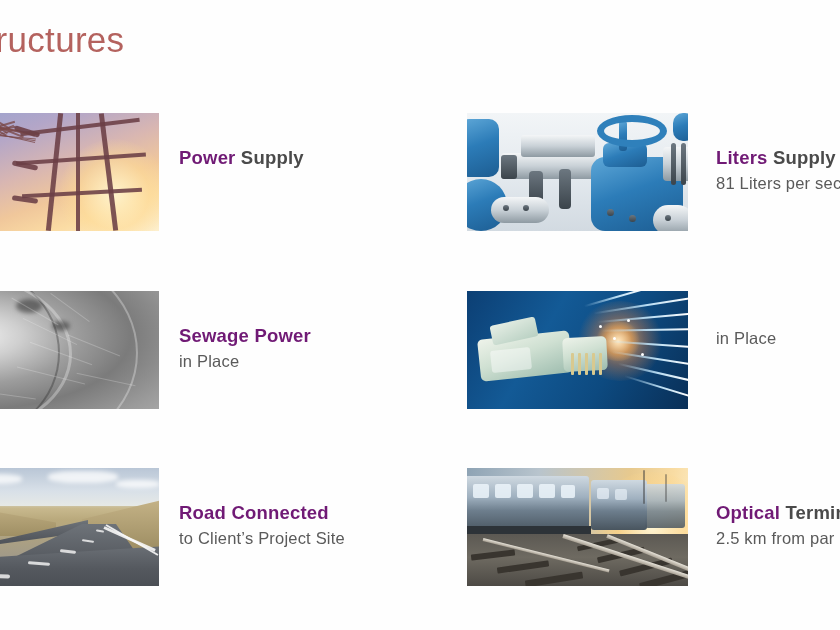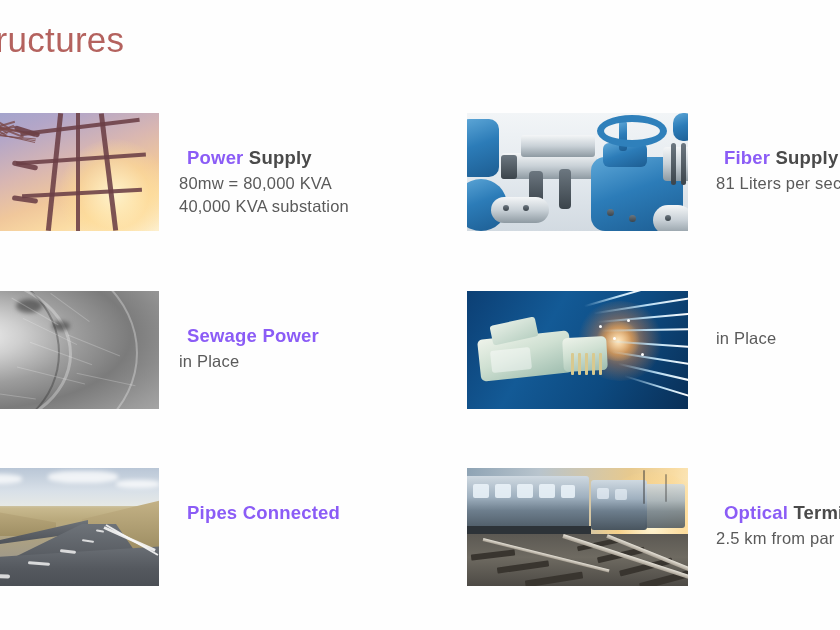--- a/index.html
+++ b/index.html
@@ -73,21 +73,21 @@
   }
   .col-right .caption { margin-left: 28px; }
 
   .cap-title {
     font-size: 18.5px;
     font-weight: 700;
     color: #4a4a4a;
     letter-spacing: 0.2px;
     line-height: 1.25;
   }
-  .cap-title .accent { color: #8b5cf6; margin-left: 8px; }
+  .cap-title .accent { color: #701a75; }
 
   .cap-sub {
     font-size: 16.5px;
     font-weight: 400;
     color: #5a5a5a;
     letter-spacing: 0.2px;
     line-height: 1.4;
     margin-top: 3px;
   }
   .cap-sub .line { display: block; }
@@ -308,24 +308,20 @@
         <div class="thin" style="left:-6px; top:34px; width:80px; height:1px; transform:rotate(9deg);"></div>
         <div class="thin" style="left:-6px; top:66px; width:80px; height:1px; transform:rotate(5deg);"></div>
         <div class="thin" style="left:152px; top:96px; width:60px; height:1px; transform:rotate(-22deg);"></div>
         <div class="thin" style="left:146px; top:104px; width:66px; height:1px; transform:rotate(-16deg);"></div>
       </div>
     </div>
     <div class="caption">
       <div class="cap-title">
         <span class="accent">Power</span><span> Supply</span>
       </div>
-      <div class="cap-sub">
-        <span class="line">80mw = 80,000 KVA</span>
-        <span class="line">40,000 KVA substation</span>
-      </div>
     </div>
   </div>
 
   <div class="feature col-right row-1">
     <div class="thumb">
       <div class="scene sc-water">
 
         <div class="blue-body" style="left:-8px; top:6px; width:40px; height:58px;"></div>
         <div class="blue-body" style="left:-12px; top:66px; width:52px; height:52px; border-radius:26px;"></div>
 
@@ -350,21 +346,21 @@
         <div class="dark" style="left:204px; top:30px; width:5px; height:42px;"></div>
         <div class="dark" style="left:214px; top:30px; width:5px; height:42px;"></div>
         <div class="blue-body" style="left:206px; top:0px; width:22px; height:28px;"></div>
 
         <div class="steel" style="left:186px; top:92px; width:40px; height:30px; border-radius:15px;"></div>
         <div class="dark" style="left:198px; top:102px; width:6px; height:6px; border-radius:50%;"></div>
       </div>
     </div>
     <div class="caption">
       <div class="cap-title">
-        <span class="accent">Fiber</span><span> Supply</span>
+        <span class="accent">Liters</span><span> Supply</span>
       </div>
       <div class="cap-sub">
         <span class="line">81 Liters per sec</span>
       </div>
     </div>
   </div>
 
   <div class="feature col-left row-2">
     <div class="thumb">
       <div class="scene sc-sewage">
@@ -455,21 +451,24 @@
         <div class="dash" style="left:126px; top:72px; width:12px; height:2px; transform:rotate(8deg);"></div>
         <div class="dash" style="left:104px; top:82px; width:16px; height:3px; transform:rotate(6deg);"></div>
         <div class="dash" style="left:72px; top:94px; width:22px; height:3px; transform:rotate(4deg);"></div>
         <div class="dash" style="left:26px; top:106px; width:28px; height:4px; transform:rotate(2deg);"></div>
         <div class="edge-line" style="left:148px; top:58px; width:56px; height:3px; transform:rotate(24deg); transform-origin:left center;"></div>
         <div class="edge-line" style="left:150px; top:56px; width:60px; height:2px; transform:rotate(30deg); transform-origin:left center;"></div>
       </div>
     </div>
     <div class="caption">
       <div class="cap-title">
-        <span class="accent">Pipes Connected</span><span></span>
+        <span class="accent">Road Connected</span><span></span>
+      </div>
+      <div class="cap-sub">
+        <span class="line">to Client’s Project Site</span>
       </div>
     </div>
   </div>
 
   <div class="feature col-right row-3">
     <div class="thumb">
       <div class="scene sc-rail">
         <div class="sunglow"></div>
 
         <div class="car" style="left:-6px; top:8px; width:128px; height:56px;"></div>

